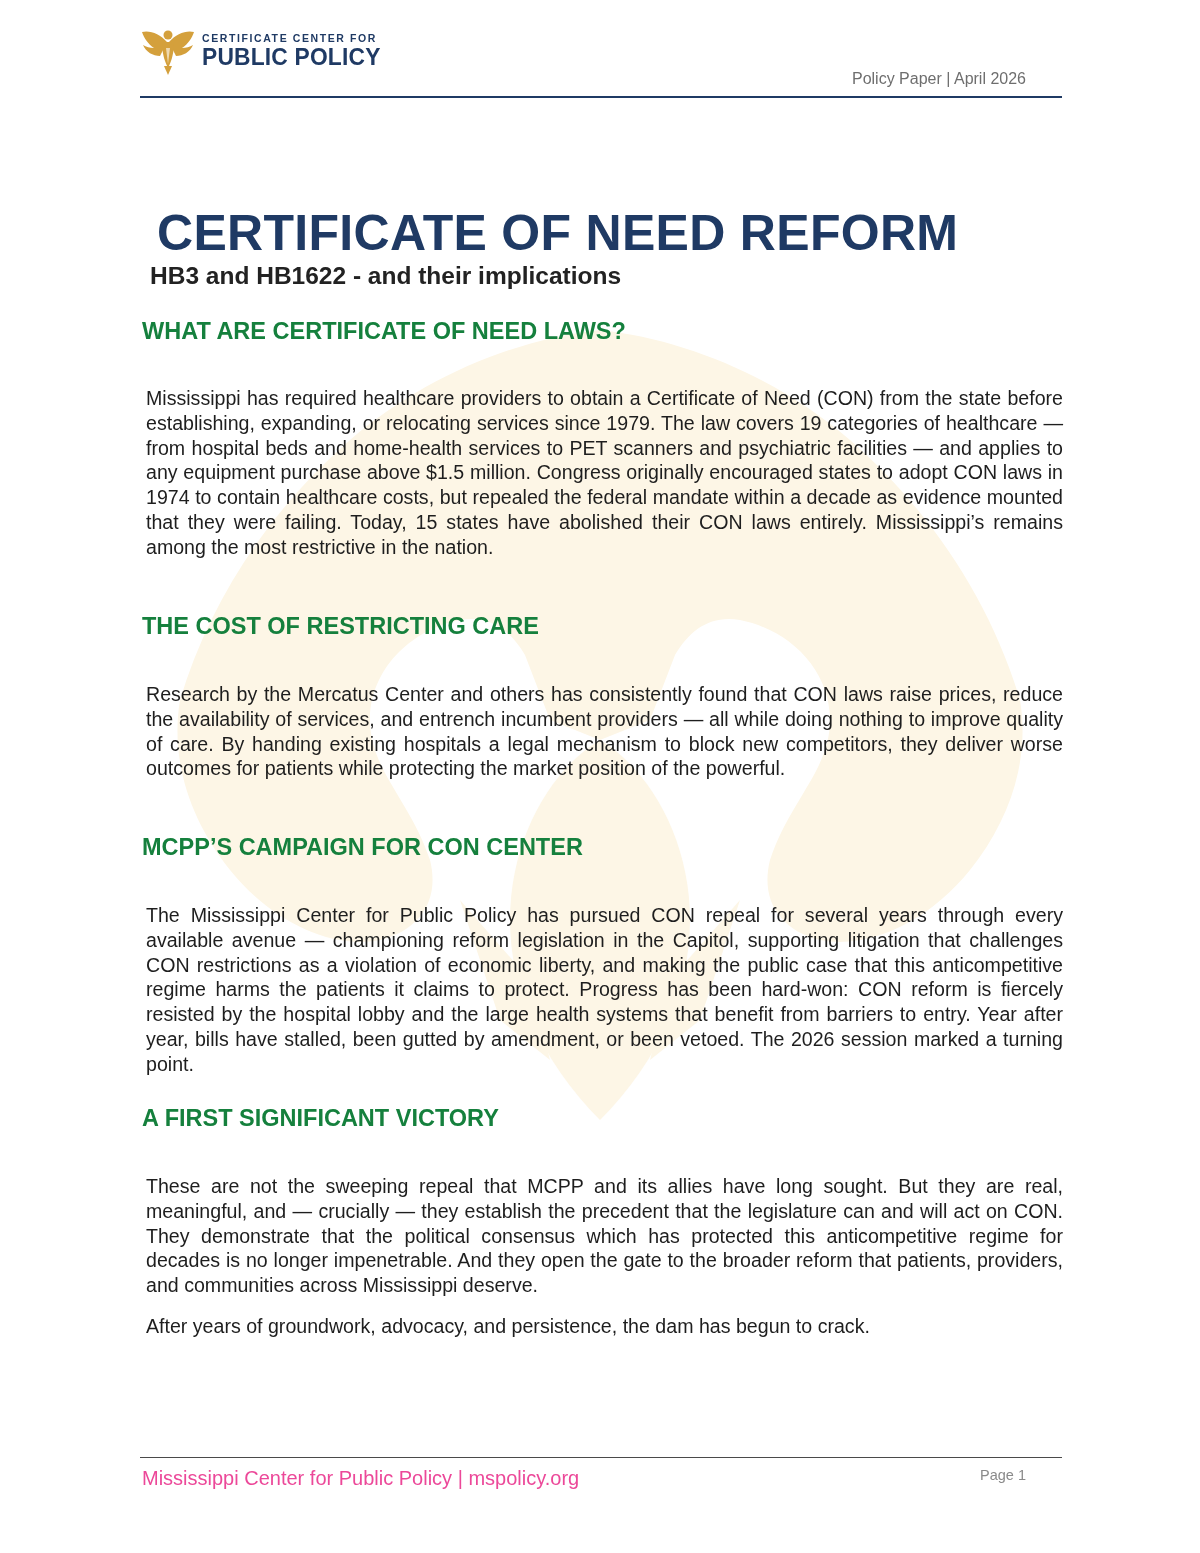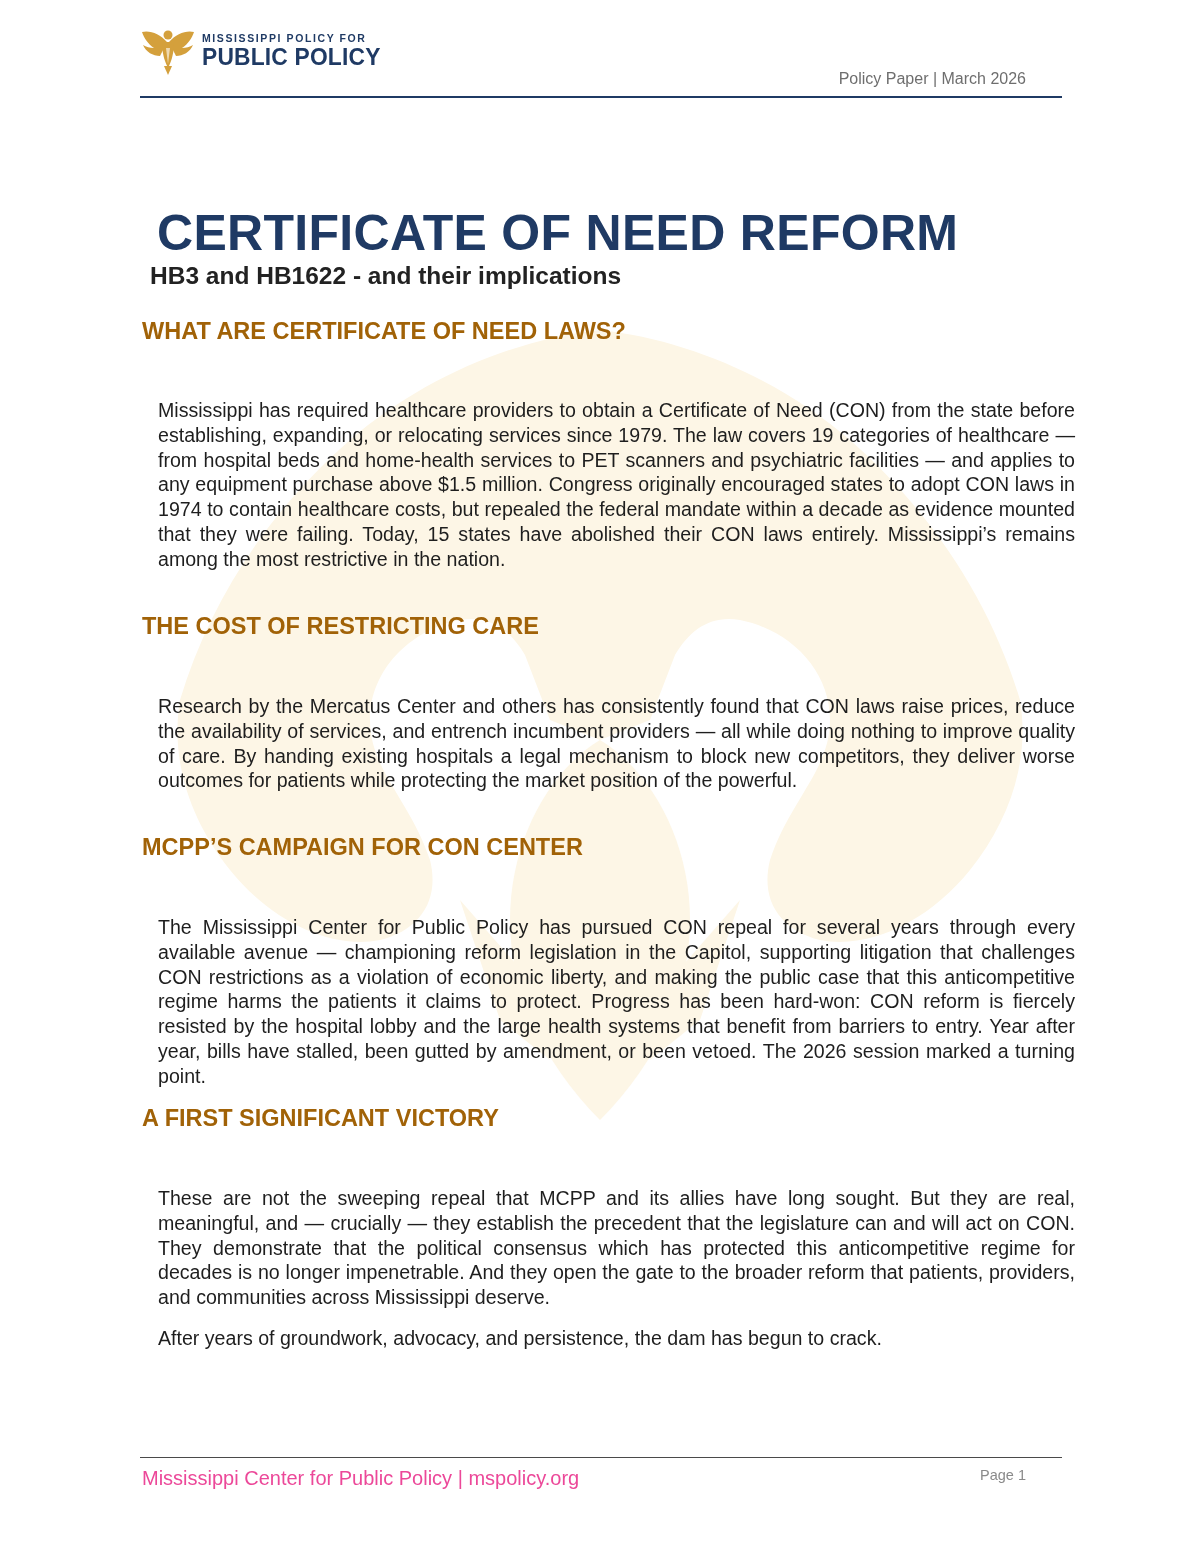--- a/index.html
+++ b/index.html
@@ -98,27 +98,27 @@
     font-weight: bold;
     text-align: right;
   }
   
   .section-heading {
     position: absolute;
     left: 142px;
     margin: 0;
     font-size: 23.5px;
     font-weight: bold;
-    color: #a16207;
+    color: #15803d;
   }
   .para {
     position: absolute;
     left: 142px;
     width: 917px;
-    margin: 16px;
+    margin: 4px;
     font-size: 19.6px;
     line-height: 24.8px;
     color: #1e1e1e;
     text-align: justify;
   }
   
   .footer-rule {
     position: absolute;
     left: 140px;
     top: 1457px;
@@ -168,26 +168,26 @@
 
         <path d="M22 18 C 22 28, 24 36, 28 44 C 32 36, 34 28, 34 18 Z"></path>
 
         <path d="M24 42 L 28 51 L 32 42 Z"></path>
       </g>
       <g fill="#ffffff">
         <path d="M26 24 L 28 40 L 30 24 Z" opacity="0.6"></path>
       </g>
     </svg>
     <div class="logo-text">
-      <span class="logo-line1">MISSISSIPPI POLICY FOR</span>
+      <span class="logo-line1">CERTIFICATE CENTER FOR</span>
       <span class="logo-line2">PUBLIC POLICY</span>
     </div>
   </div>
 
-  <div class="header-meta">Policy Paper |  March 2026</div>
+  <div class="header-meta">Policy Paper |  April 2026</div>
   <div class="header-rule"></div>
 
   <h1 class="title">CERTIFICATE OF NEED REFORM</h1>
   <h2 class="subtitle">HB3 and HB1622 - and their implications</h2>
 
   <h3 class="section-heading" style="top:318px;">WHAT ARE CERTIFICATE OF NEED LAWS?</h3>
   <p class="para" style="top:382px;">Mississippi has required healthcare providers to obtain a Certificate of Need (CON) from the state before establishing, expanding, or relocating services since 1979. The law covers 19 categories of healthcare — from hospital beds and home-health services to PET scanners and psychiatric facilities — and applies to any equipment purchase above $1.5 million. Congress originally encouraged states to adopt CON laws in 1974 to contain healthcare costs, but repealed the federal mandate within a decade as evidence mounted that they were failing. Today, 15 states have abolished their CON laws entirely. Mississippi’s remains among the most restrictive in the nation.</p>
 
   <h3 class="section-heading" style="top:613px;">THE COST OF RESTRICTING CARE</h3>
   <p class="para" style="top:678px;">Research by the Mercatus Center and others has consistently found that CON laws raise prices, reduce the availability of services, and entrench incumbent providers — all while doing nothing to improve quality of care. By handing existing hospitals a legal mechanism to block new competitors, they deliver worse outcomes for patients while protecting the market position of the powerful.</p>

